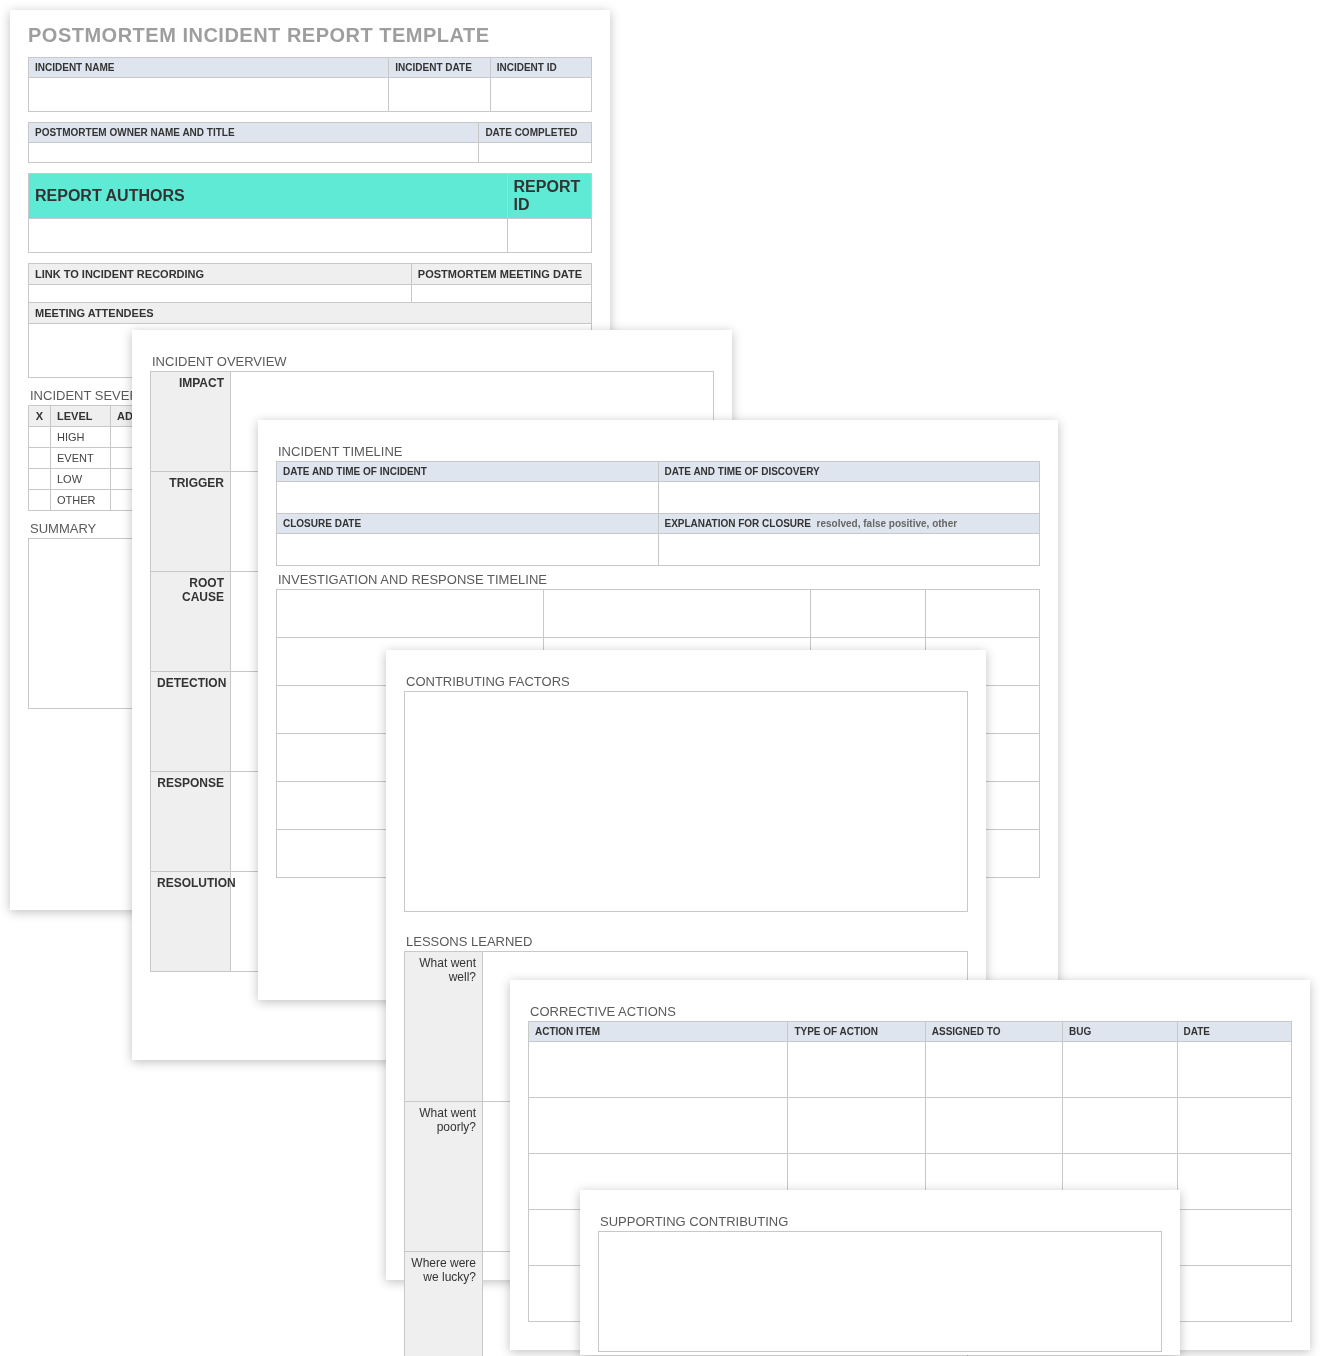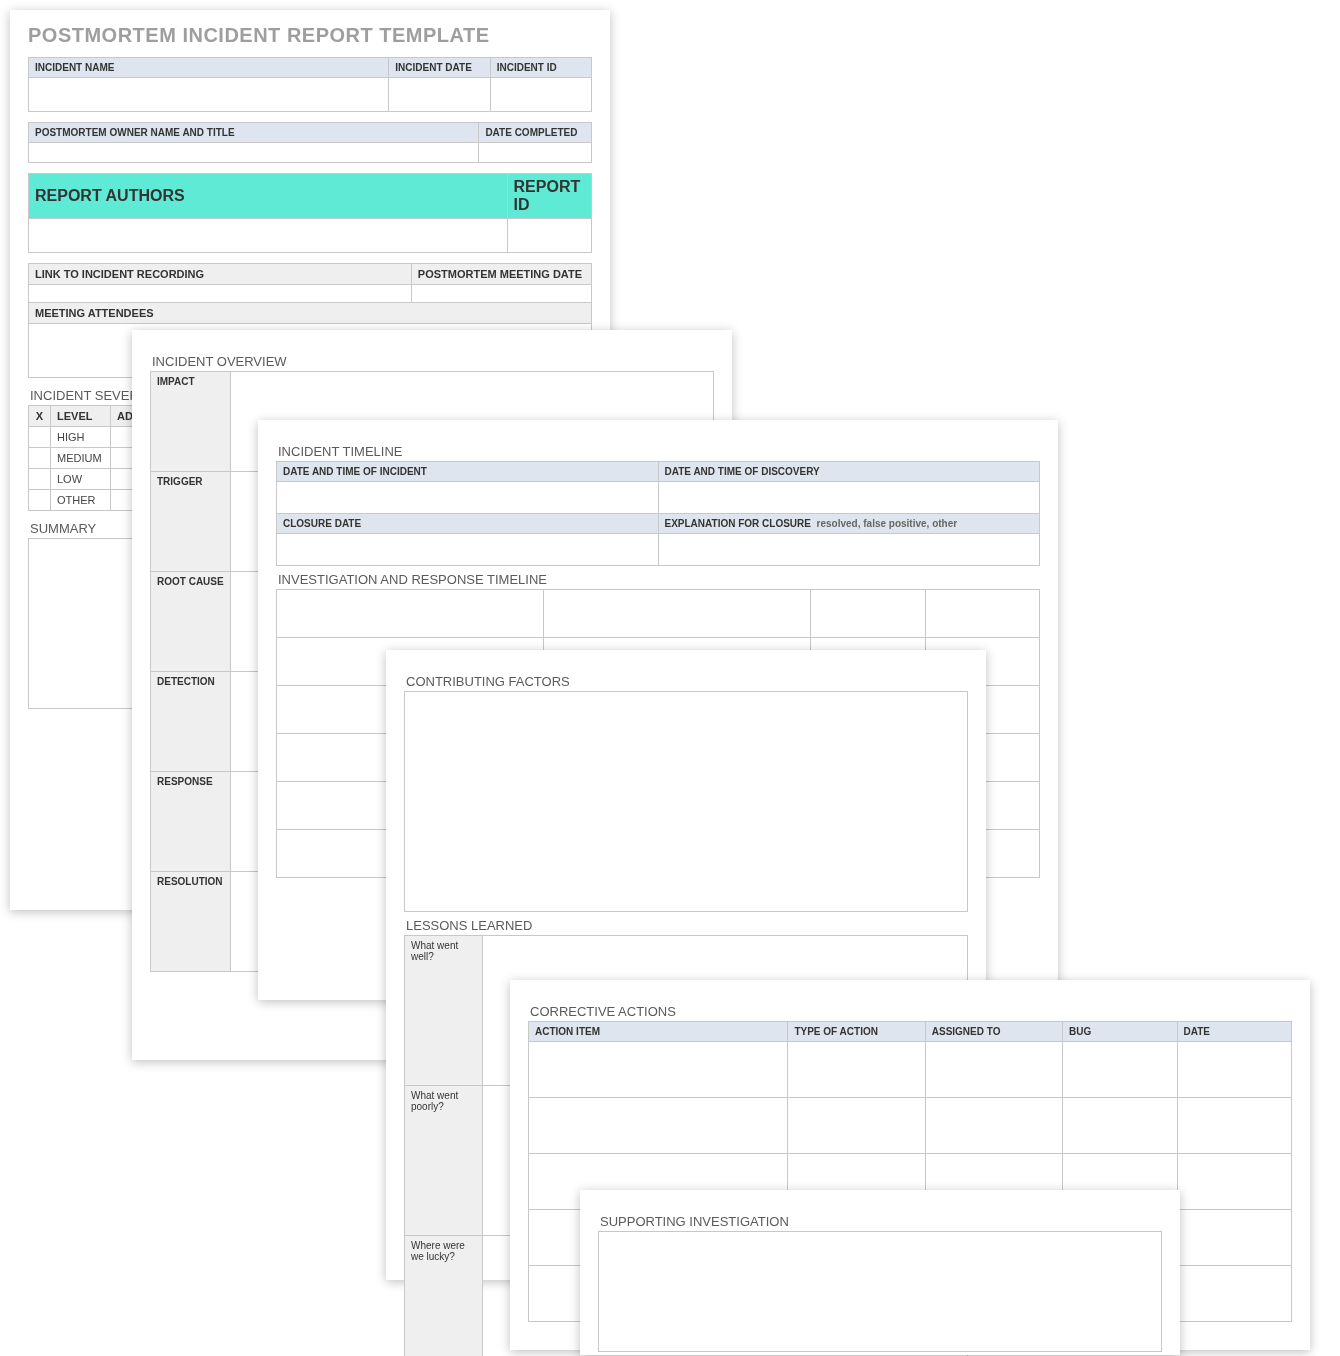--- a/index.html
+++ b/index.html
@@ -64,23 +64,24 @@
     background: #efefef;
     font-weight: 700;
     font-size: 11px;
     color: #333;
     height: 18px;
     vertical-align: middle;
   }
   .rowhead {
     background: #efefef;
     font-weight: 700;
-    font-size: 10px;
+    font-size: 12px;
     color: #333;
     vertical-align: top;
+    text-align: right;
   }
   .tall   { height: 34px; }
   .tall2  { height: 32px; }
   .big2   { height: 100px; }
   .huge   { height: 170px; }
   .cell   { font-size: 11px; color: #444; }
   .hint   { font-weight: 700; color: #666; font-size: 10px; }
   .gap    { height: 10px; }
 </style>
 </head>
@@ -183,21 +184,21 @@
         <td class="hd-light">LEVEL</td>
         <td class="hd-light">ADD</td>
       </tr>
       <tr>
             <td></td>
             <td class="cell">HIGH</td>
             <td></td>
           </tr>
       <tr>
             <td></td>
-            <td class="cell">MEDIUM</td>
+            <td class="cell">EVENT</td>
             <td></td>
           </tr>
       <tr>
             <td></td>
             <td class="cell">LOW</td>
             <td></td>
           </tr>
       <tr>
             <td></td>
             <td class="cell">OTHER</td>
@@ -340,21 +341,21 @@
   <div class="pad">
     <div class="section-title">CONTRIBUTING FACTORS</div>
     <table>
       <tbody>
           <tr>
             <td style="height:220px"></td>
           </tr>
     </tbody>
       </table>
 
-    <div class="section-title" style="margin-top:6px">LESSONS LEARNED</div>
+    <div class="section-title" style="margin-top:22px">LESSONS LEARNED</div>
     <table>
       <colgroup>
           <col style="width:78px">
           <col>
         </colgroup>
       <tbody>
           <tr>
         <td class="rowhead" style="height:150px; font-weight:400">What went well?</td>
         <td></td>
       </tr>
@@ -425,21 +426,21 @@
             <td></td>
             <td></td>
           </tr>
     </tbody>
       </table>
   </div>
 </div>
 
 <div class="page" style="left:580px; top:1190px; width:600px; height:165px; z-index:6;">
   <div class="pad">
-    <div class="section-title">SUPPORTING INVESTIGATION</div>
+    <div class="section-title">SUPPORTING CONTRIBUTING</div>
     <table>
       <tbody>
           <tr>
             <td style="height:120px"></td>
           </tr>
     </tbody>
       </table>
   </div>
 </div>
 

